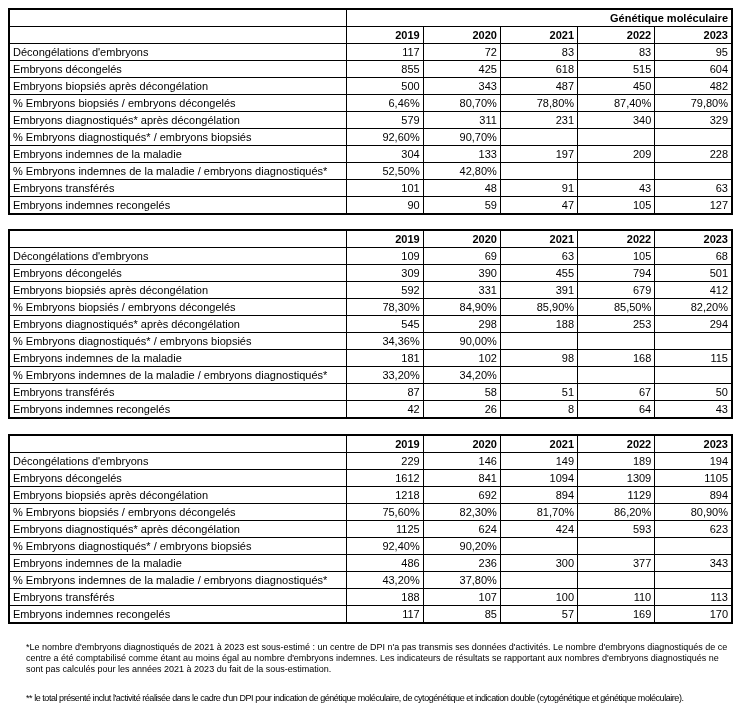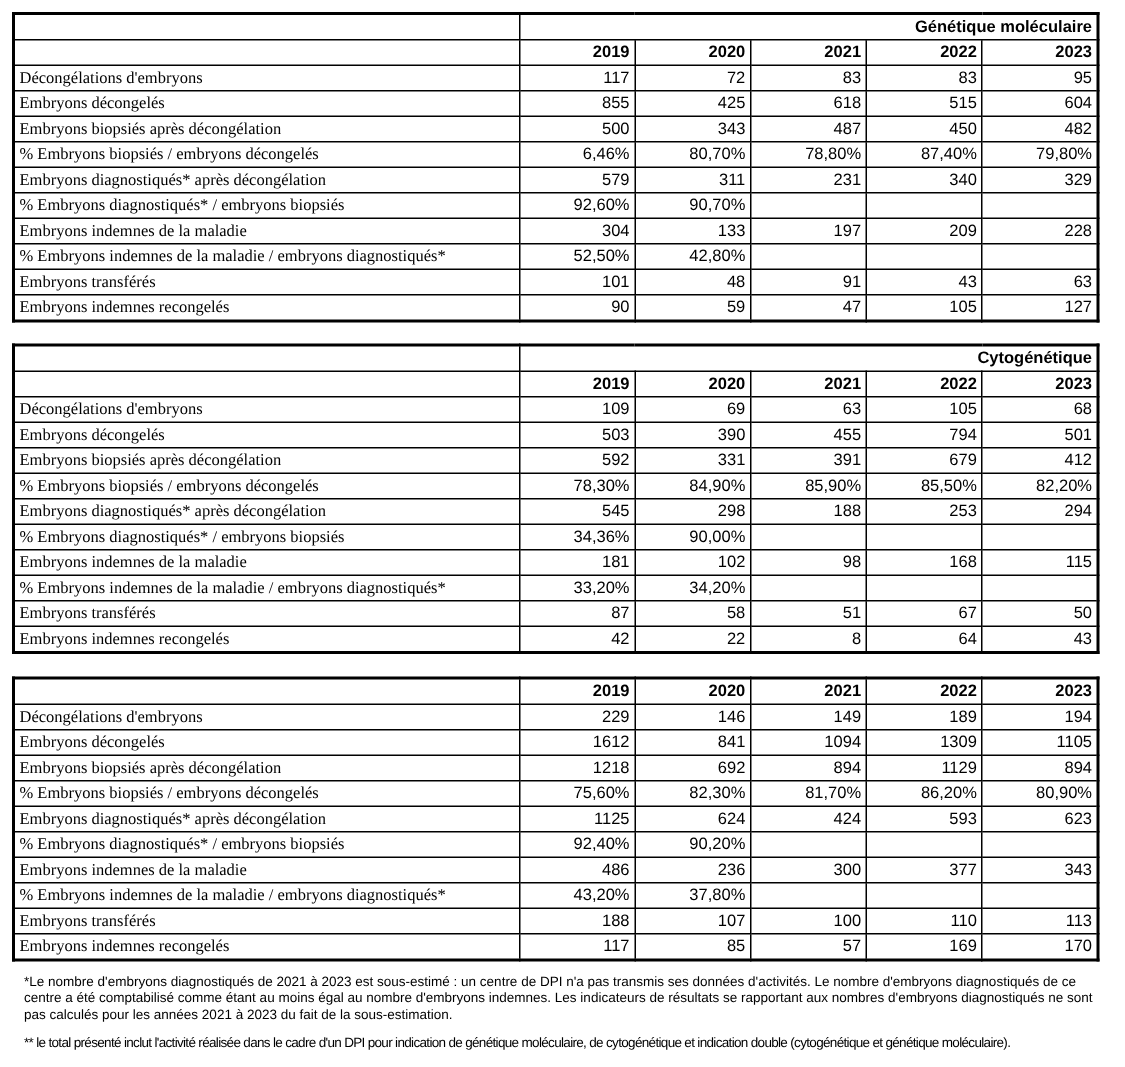--- a/index.html
+++ b/index.html
@@ -27,30 +27,30 @@
   table.dpi td, table.dpi th {
     border: 1px solid #000000;
     font-size: 11px;
     line-height: 14px;
     padding: 1px 3px;
     overflow: hidden;
     white-space: nowrap;
     font-weight: normal;
   }
   table.dpi th { font-weight: bold; }
-  table.dpi .label { text-align: left; font-family: Liberation Serif, serif; }
+  table.dpi .label { text-align: left; }
   table.dpi .num { text-align: right; }
   table.dpi th.ttl { text-align: right; }
   .footnotes {
     margin-top: 8px;
     width: 742px;
     font-size: 9px;
     line-height: 11px;
   }
-  .footnotes p { margin: 8px; }
+  .footnotes p { margin: 18px; }
   .footnotes p.note2 {
     margin-top: 5px;
     white-space: nowrap;
     letter-spacing: -0.45px;
   }
 </style>
 </head>
 <body>
 
 <div class="page">
@@ -165,43 +165,39 @@
         <col style="width: 337px;">
         <col>
         <col>
         <col>
         <col>
         <col>
       </colgroup>
       <thead>
         <tr>
           <td class="label"></td>
-          <th class="ttl" colspan="5">Cytogénétique</th>
-        </tr>
-        <tr>
-          <td class="label"></td>
           <th class="num">2019</th>
           <th class="num">2020</th>
           <th class="num">2021</th>
           <th class="num">2022</th>
           <th class="num">2023</th>
         </tr>
       </thead>
       <tbody>
         <tr>
           <td class="label">Décongélations d'embryons</td>
           <td class="num">109</td>
           <td class="num">69</td>
           <td class="num">63</td>
           <td class="num">105</td>
           <td class="num">68</td>
         </tr>
         <tr>
           <td class="label">Embryons décongelés</td>
-          <td class="num">503</td>
+          <td class="num">309</td>
           <td class="num">390</td>
           <td class="num">455</td>
           <td class="num">794</td>
           <td class="num">501</td>
         </tr>
         <tr>
           <td class="label">Embryons biopsiés après décongélation</td>
           <td class="num">592</td>
           <td class="num">331</td>
           <td class="num">391</td>
@@ -252,21 +248,21 @@
           <td class="label">Embryons transférés</td>
           <td class="num">87</td>
           <td class="num">58</td>
           <td class="num">51</td>
           <td class="num">67</td>
           <td class="num">50</td>
         </tr>
         <tr>
           <td class="label">Embryons indemnes recongelés</td>
           <td class="num">42</td>
-          <td class="num">22</td>
+          <td class="num">26</td>
           <td class="num">8</td>
           <td class="num">64</td>
           <td class="num">43</td>
         </tr>
       </tbody>
     </table>
   <table class="dpi">
       <colgroup>
         <col style="width: 337px;">
         <col>

